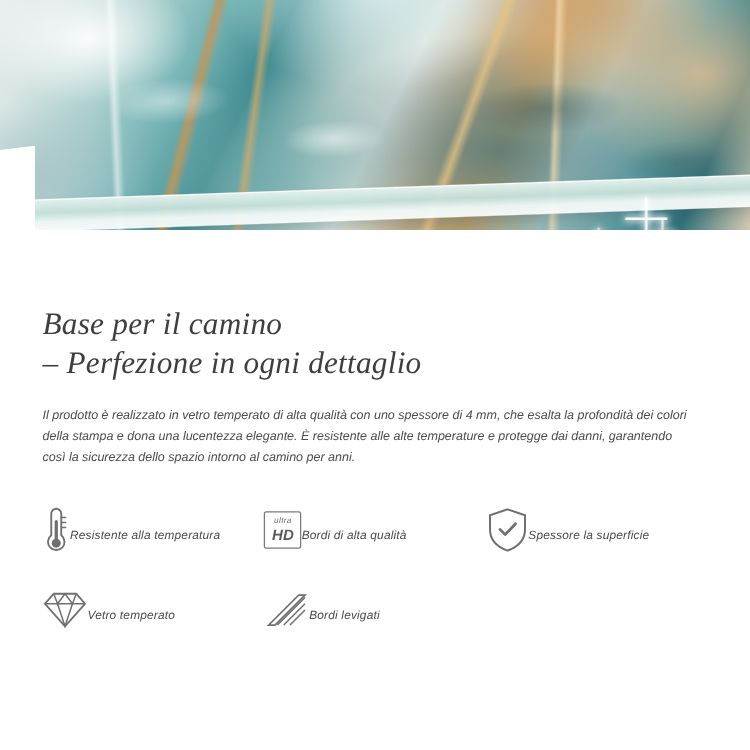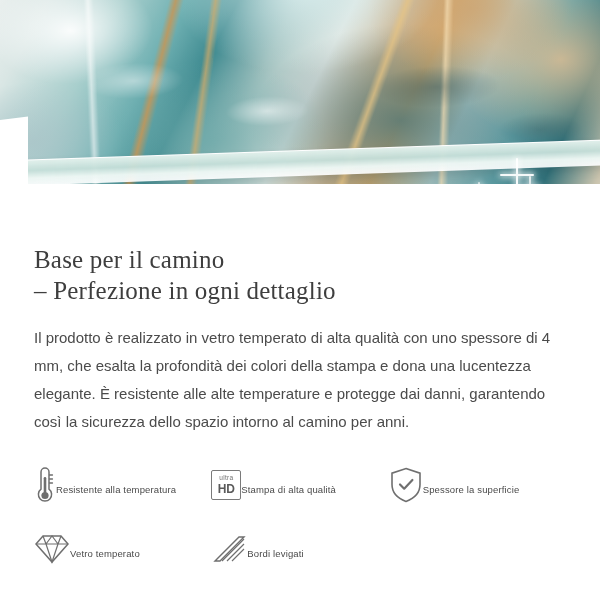--- a/index.html
+++ b/index.html
@@ -141,35 +141,36 @@
   .sparkle.s2 { left: 520px; top: 176px; width: 20px; height: 20px; opacity: .8; }
   .sparkle.s2::before { width: 20px; margin-left: -10px; }
   .sparkle.s2::after  { height: 20px; margin-top: -10px; }
   .sparkle.s3 { left: 472px; top: 182px; width: 14px; height: 14px; opacity: .7; }
   .sparkle.s3::before { width: 14px; margin-left: -7px; }
   .sparkle.s3::after  { height: 14px; margin-top: -7px; }
 
   
   .content {
     padding: 14px 34px 0 34px;
+    font-style: italic;
   }
   h1.headline {
     font-family: "Liberation Serif", serif;
     font-weight: 400;
     color: #3e3e3e;
     font-size: 25px;
     line-height: 31px;
     margin: 12px 0 0 0;
     letter-spacing: .2px;
   }
   h1.headline .l2 { display: block; }
   p.body {
     color: #4b4b4b;
-    font-size: 15px;
-    line-height: 28px;
+    font-size: 10px;
+    line-height: 17px;
     margin: 18px 12px 0 0;
     max-width: 540px;
   }
 
   
   .features {
     margin-top: 26px;
     display: grid;
     grid-template-columns: repeat(3, 1fr);
     row-gap: 18px;
@@ -247,21 +248,21 @@
         <div class="cap">Resistente alla temperatura</div>
       </div>
 
       <div class="feature">
         <div class="ico">
           <div class="hd-box">
             <span class="u">ultra</span>
             <span class="hd">HD</span>
           </div>
         </div>
-        <div class="cap">Stampa di alta qualità</div>
+        <div class="cap">Bordi di alta qualità</div>
       </div>
 
       <div class="feature">
         <div class="ico">
           <svg width="34" height="40" viewBox="0 0 34 40" fill="none">
             <path d="M17 3.5 31 8.2v11.4c0 8.3-5.8 13.9-14 16.9-8.2-3-14-8.6-14-16.9V8.2L17 3.5z" stroke="#6f6f6f" stroke-width="1.6" fill="none"></path>
             <path d="M11 19.5l4.2 4.2L23.4 15" stroke="#6f6f6f" stroke-width="2.2" stroke-linecap="round" stroke-linejoin="round"></path>
           </svg>
         </div>
         <div class="cap">Spessore la superficie</div>

